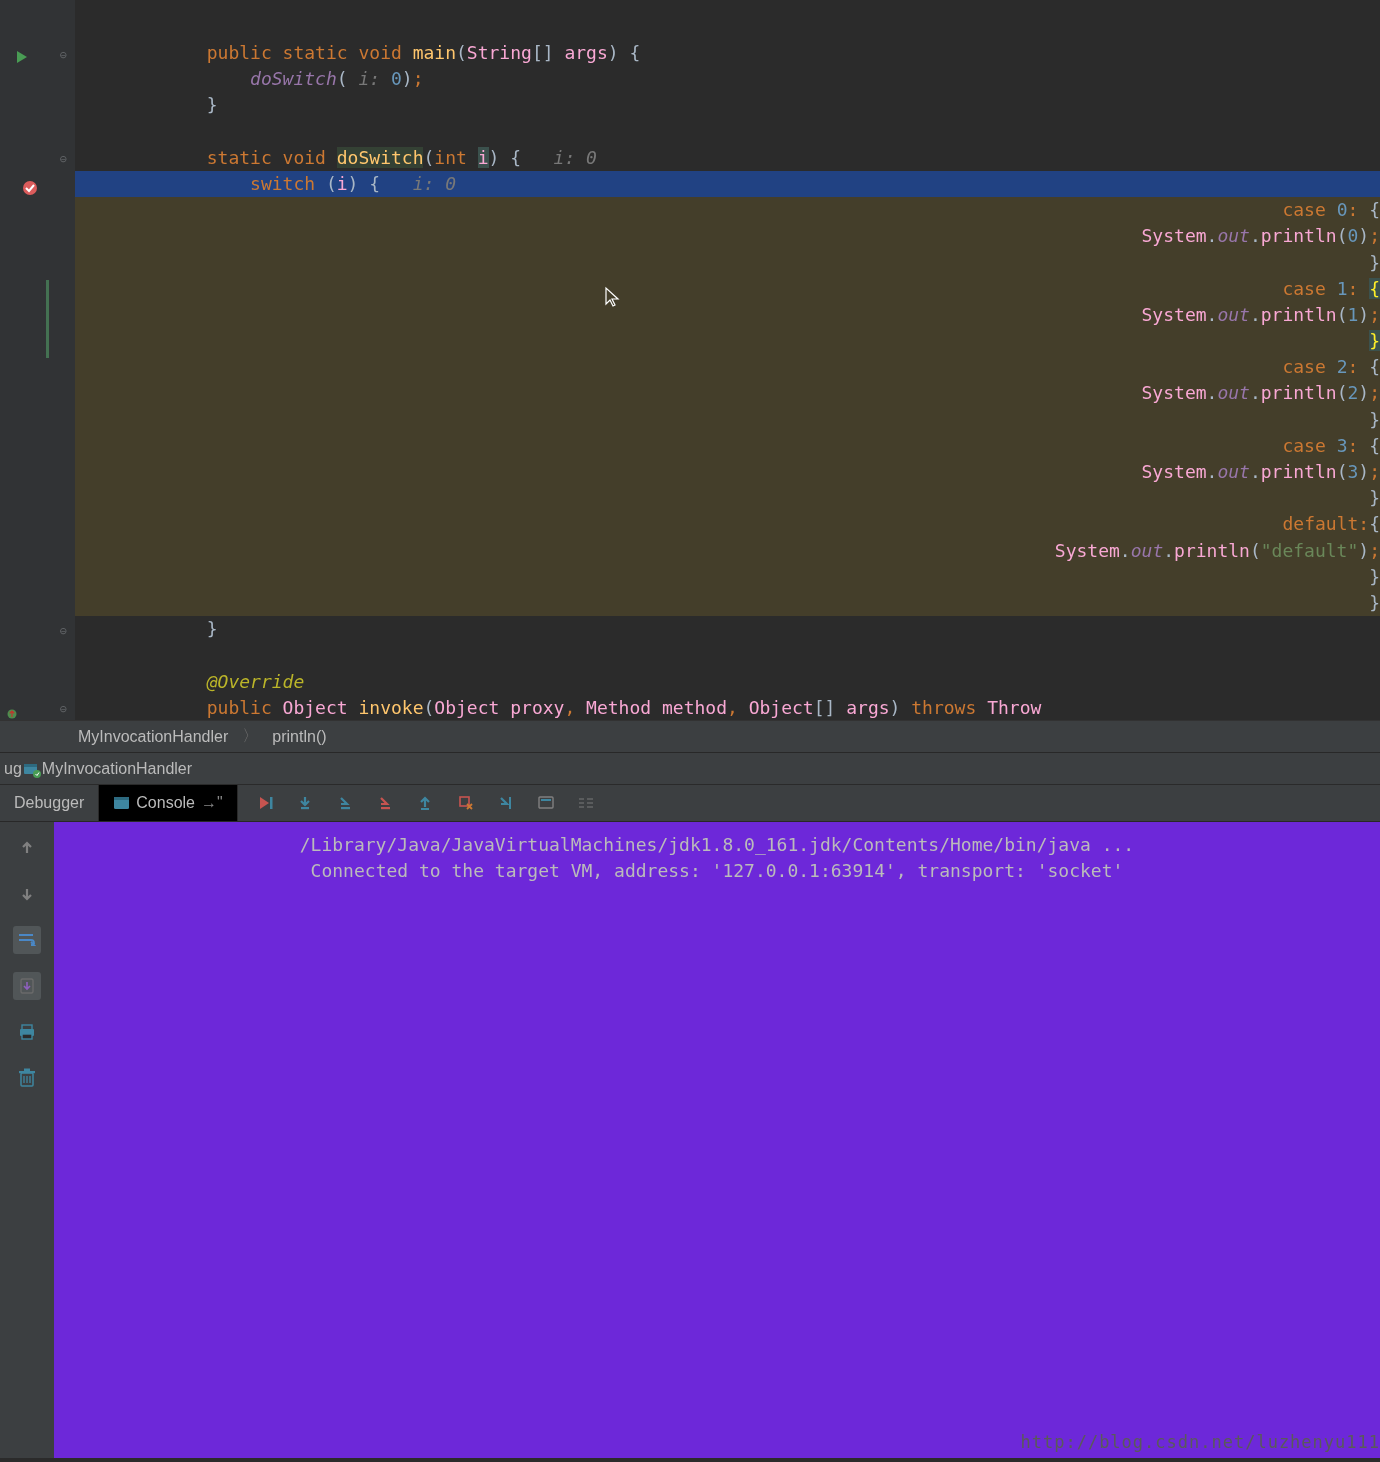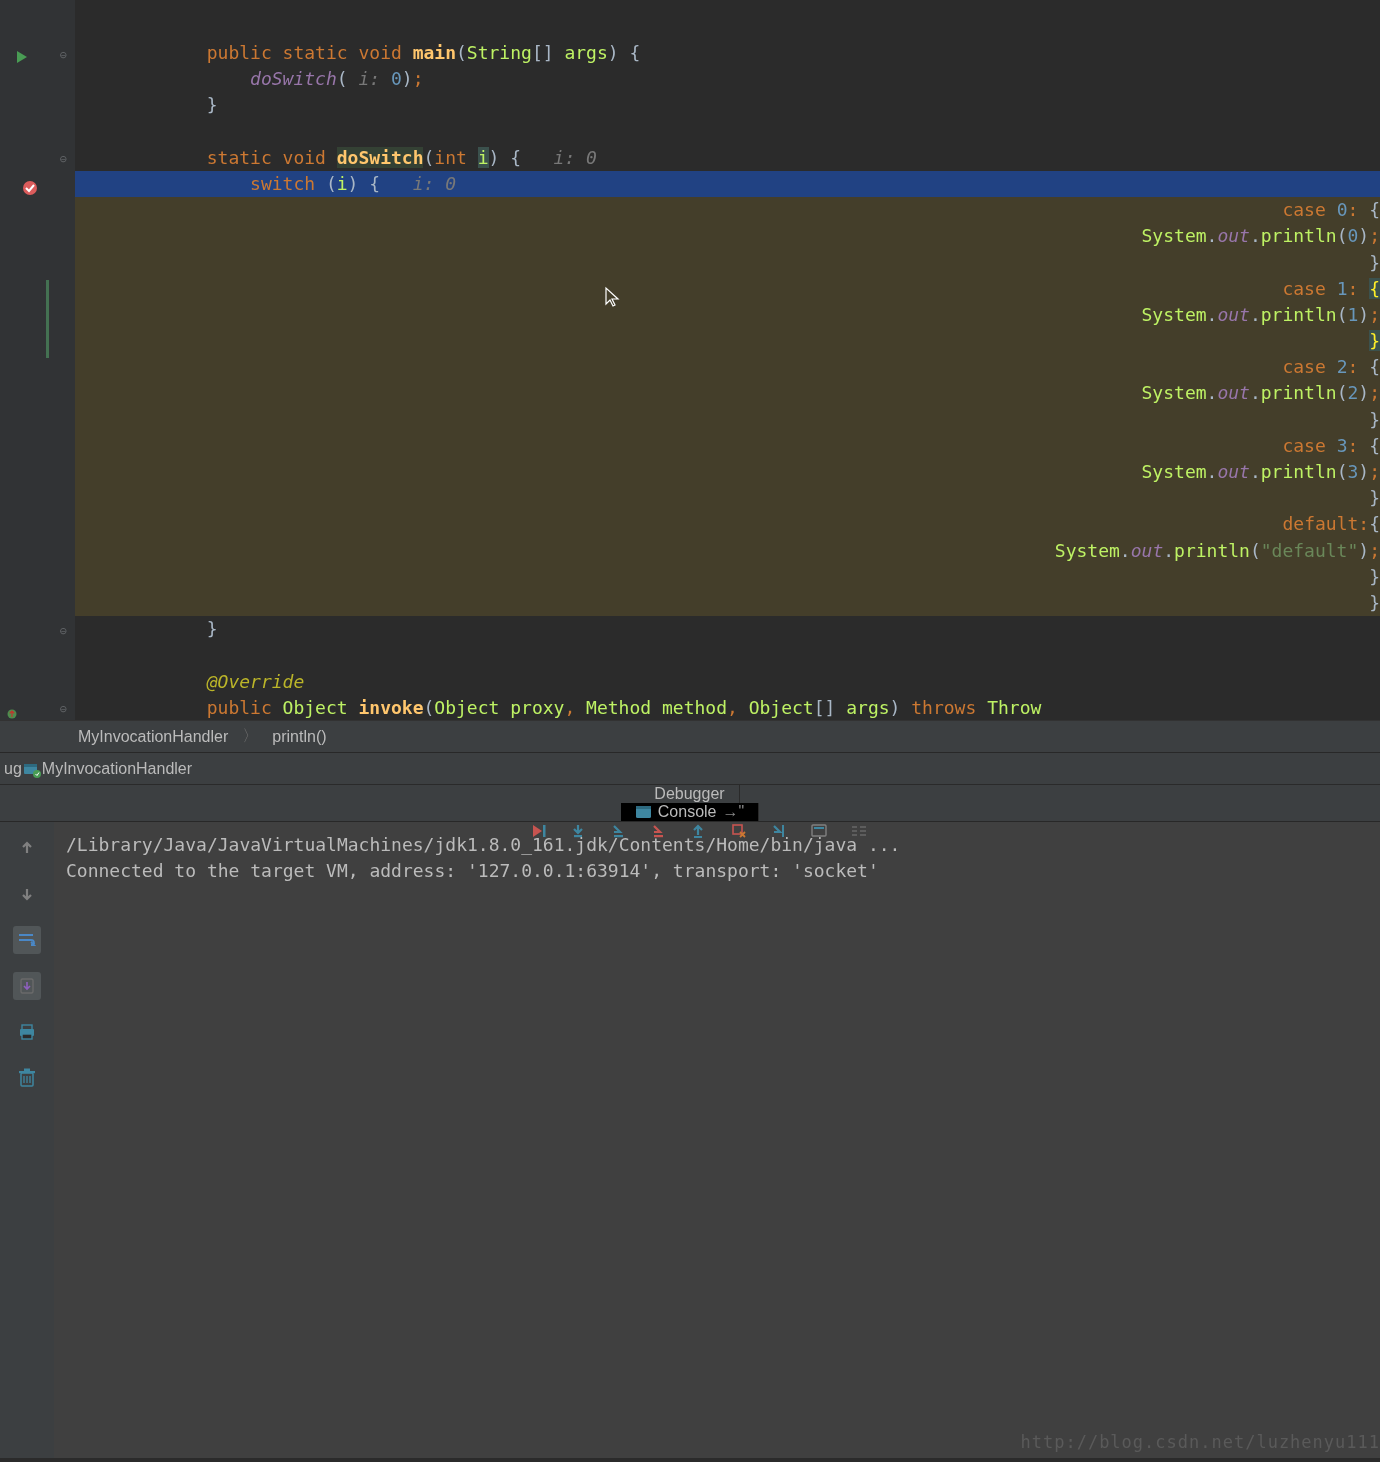--- a/index.html
+++ b/index.html
@@ -60,23 +60,23 @@
     position: relative;
   }
   .hl-current {
     background: #214283;
   }
   .hl-cover {
     background: rgba(90, 78, 42, 0.55);
     text-align: right;
   }
   .kw { color: #cc7832; }
-  .method-decl { color: #ffc66d; font-weight: bold; }
+  .method-decl { color: #ffc66d; }
   .method-bg { background: #344134; }
-  .ident { color: #bef264; }
+  .ident { color: #f9a8d4; }
   .paren { color: #a9b7c6; }
   .num { color: #6897bb; }
   .semi { color: #cc7832; }
   .comma { color: #cc7832; }
   .str { color: #6a8759; }
   .staticf { color: #9876aa; font-style: italic; }
   .anno { color: #bbb529; font-style: italic; }
   .paramhint { color: #787878; font-style: italic; }
   .hl-brace { background: #3b514d; color: #ffef28; }
   .param-highlight { background: #3b514d; }
@@ -124,21 +124,20 @@
 
   .debug-toolbar {
     height: 38px;
     background: #3c3f41;
     border-top: 1px solid #2a2a2a;
     border-bottom: 1px solid #282828;
     display: flex;
     align-items: center;
     font-family: -apple-system, "Segoe UI", sans-serif;
     font-size: 16px;
-    flex-direction: column;
   }
   .debug-tab {
     padding: 0 14px;
     height: 100%;
     display: flex;
     align-items: center;
     color: #bbbbbb;
     border-right: 1px solid #2a2a2a;
   }
   .debug-tab.active {
@@ -148,22 +147,23 @@
   .tb-icons {
     display: flex;
     gap: 20px;
     padding-left: 18px;
     align-items: center;
   }
   .tb-icon { width: 20px; height: 20px; display: flex; align-items: center; justify-content: center; }
 
   .console-area {
     display: flex;
-    background: #404040;
+    background: #6d28d9;
     height: 636px;
+    text-align: center;
   }
   .console-sidebar {
     width: 54px;
     background: #3c3f41;
     display: flex;
     flex-direction: column;
     align-items: center;
     padding-top: 12px;
     gap: 18px;
   }

